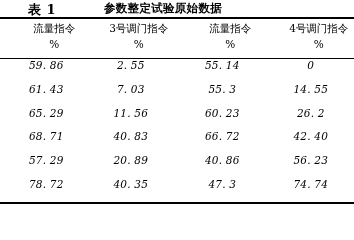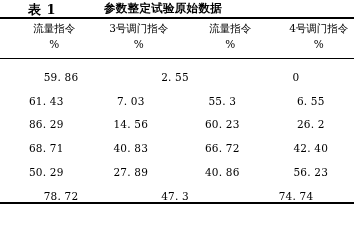--- a/index.html
+++ b/index.html
@@ -86,21 +86,22 @@
     left: 0;
     top: 59px;
     width: 354px;
     height: 143px;
     display: flex;
     flex-direction: column;
   }
   .body-row {
     flex: 1 1 0;
     display: flex;
-    align-items: flex-end;
+    align-items: flex-start;
+    font-style: italic;
   }
   .body-cell {
     flex: 1 1 0;
     text-align: center;
     font-size: 10.5px;
     letter-spacing: 0.2px;
   }
   
   .head-row .head-cell:nth-child(1),
   .body-row .body-cell:nth-child(1) { transform: translateX(2px); }
@@ -141,48 +142,50 @@
       <span class="unit">%</span>
     </div>
   </div>
 
   <div class="rule rule-mid"></div>
 
   <div class="body-rows">
     <div class="body-row">
       <div class="body-cell">59. 86</div>
       <div class="body-cell">2. 55</div>
+      <div class="body-cell">55. 14</div>
       <div class="body-cell">0</div>
     </div>
     <div class="body-row">
       <div class="body-cell">61. 43</div>
       <div class="body-cell">7. 03</div>
       <div class="body-cell">55. 3</div>
-      <div class="body-cell">6. 55</div>
+      <div class="body-cell">14. 55</div>
     </div>
     <div class="body-row">
-      <div class="body-cell">86. 29</div>
-      <div class="body-cell">14. 56</div>
+      <div class="body-cell">65. 29</div>
+      <div class="body-cell">11. 56</div>
       <div class="body-cell">60. 23</div>
       <div class="body-cell">26. 2</div>
     </div>
     <div class="body-row">
       <div class="body-cell">68. 71</div>
       <div class="body-cell">40. 83</div>
       <div class="body-cell">66. 72</div>
       <div class="body-cell">42. 40</div>
     </div>
     <div class="body-row">
-      <div class="body-cell">50. 29</div>
-      <div class="body-cell">27. 89</div>
+      <div class="body-cell">57. 29</div>
+      <div class="body-cell">20. 89</div>
       <div class="body-cell">40. 86</div>
       <div class="body-cell">56. 23</div>
     </div>
     <div class="body-row">
       <div class="body-cell">78. 72</div>
+      <div class="body-cell">40. 35</div>
       <div class="body-cell">47. 3</div>
       <div class="body-cell">74. 74</div>
     </div>
   </div>
 
   <div class="rule rule-bottom"></div>
 
 </div>
 
 </body></html>

